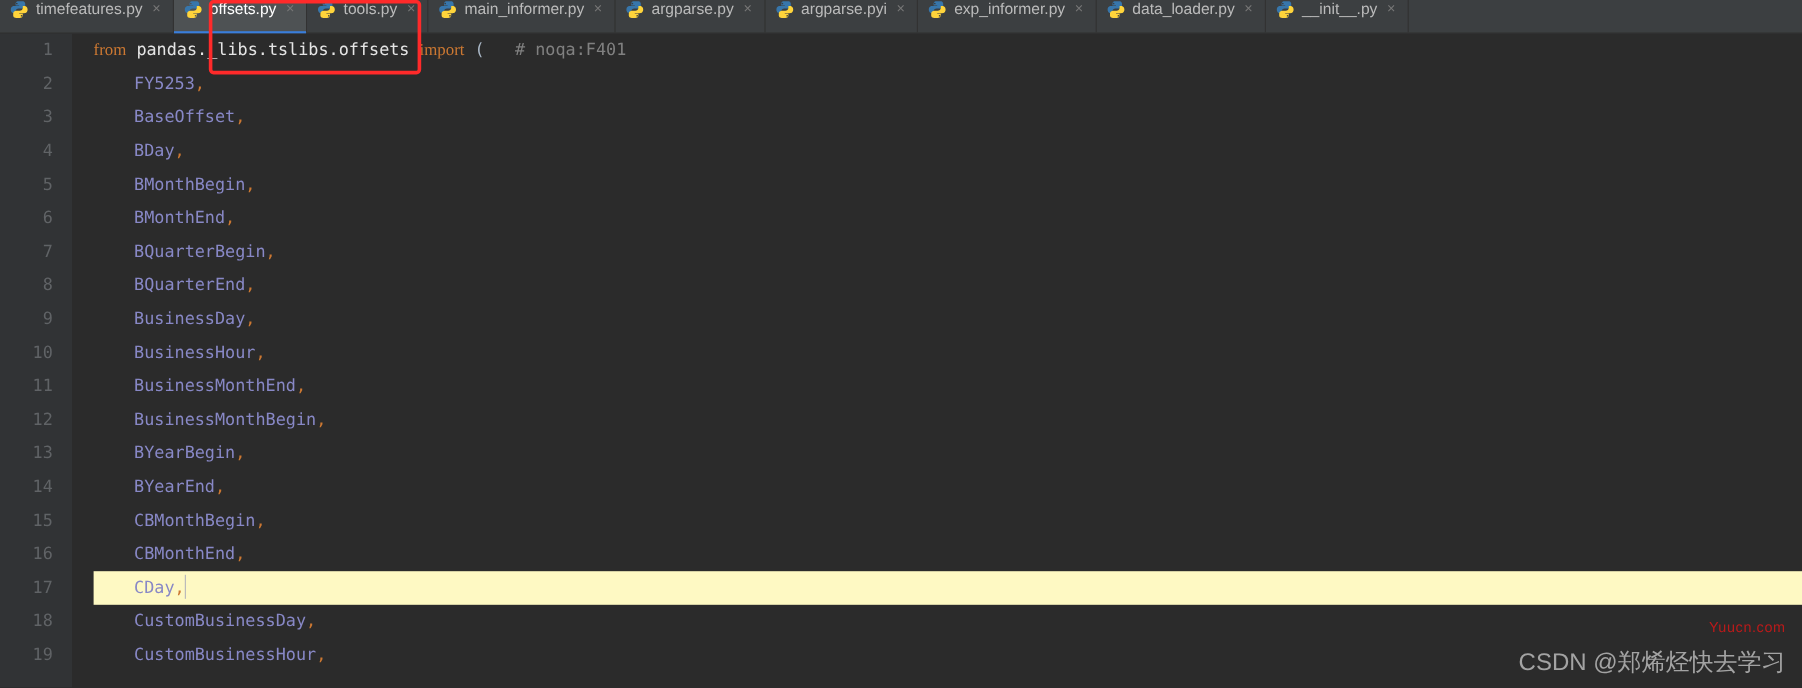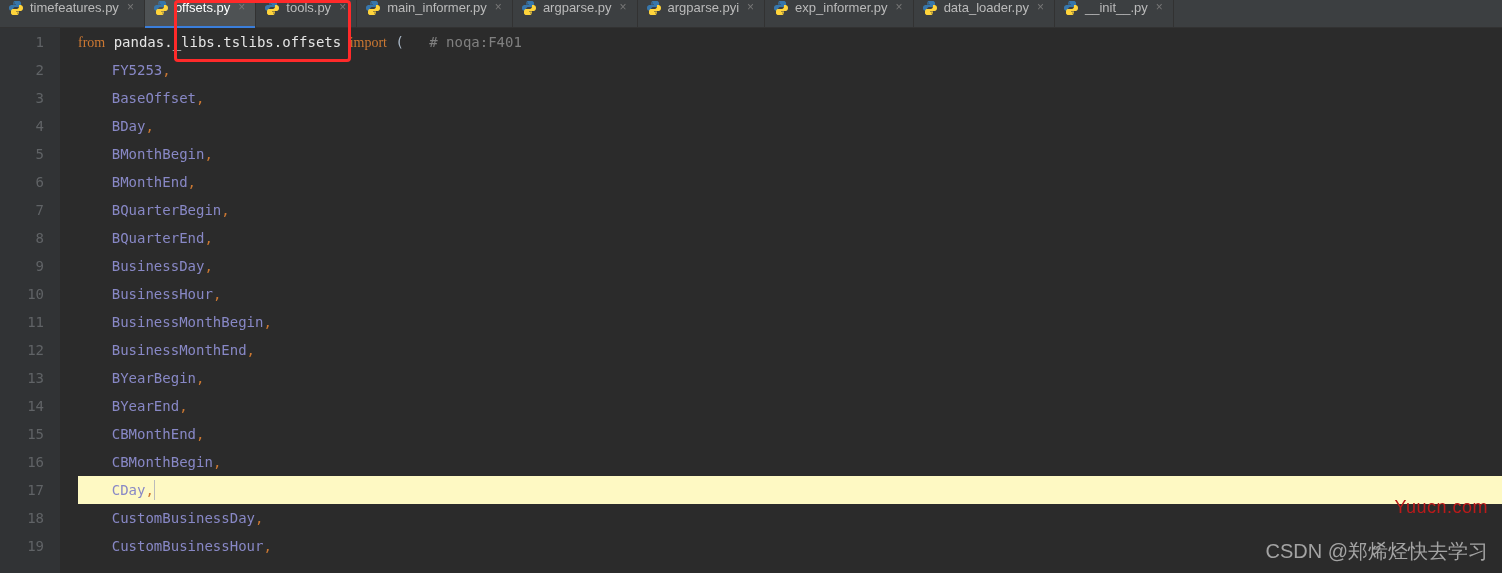--- a/index.html
+++ b/index.html
@@ -85,24 +85,24 @@
   .highlight-box {
     position: absolute;
     border: 3px solid #ff2a2a;
     border-radius: 4px;
     pointer-events: none;
     z-index: 20;
   }
   .watermark1 {
     position: absolute;
     right: 14px;
-    top: 497px;
+    top: 516px;
     color: #bb1a1a;
     font-family: -apple-system, "Segoe UI", sans-serif;
-    font-size: 18px;
+    font-size: 12px;
     letter-spacing: 0.5px;
     z-index: 30;
   }
   .watermark2 {
     position: absolute;
     right: 14px;
     bottom: 8px;
     color: #b8b8b8;
     font-family: -apple-system, "Segoe UI", sans-serif;
     font-size: 20px;
@@ -232,26 +232,26 @@
       <div class="line"><span class="kw">from</span> <span class="mod">pandas._libs.tslibs.offsets</span> <span class="kw">import</span> <span class="paren">(</span>   <span class="comment"># noqa:F401</span></div>
       <div class="line">    <span class="ident">FY5253</span><span class="comma">,</span></div>
       <div class="line">    <span class="ident">BaseOffset</span><span class="comma">,</span></div>
       <div class="line">    <span class="ident">BDay</span><span class="comma">,</span></div>
       <div class="line">    <span class="ident">BMonthBegin</span><span class="comma">,</span></div>
       <div class="line">    <span class="ident">BMonthEnd</span><span class="comma">,</span></div>
       <div class="line">    <span class="ident">BQuarterBegin</span><span class="comma">,</span></div>
       <div class="line">    <span class="ident">BQuarterEnd</span><span class="comma">,</span></div>
       <div class="line">    <span class="ident">BusinessDay</span><span class="comma">,</span></div>
       <div class="line">    <span class="ident">BusinessHour</span><span class="comma">,</span></div>
+      <div class="line">    <span class="ident">BusinessMonthEnd</span><span class="comma">,</span></div>
       <div class="line">    <span class="ident">BusinessMonthBegin</span><span class="comma">,</span></div>
-      <div class="line">    <span class="ident">BusinessMonthEnd</span><span class="comma">,</span></div>
       <div class="line">    <span class="ident">BYearBegin</span><span class="comma">,</span></div>
       <div class="line">    <span class="ident">BYearEnd</span><span class="comma">,</span></div>
+      <div class="line">    <span class="ident">CBMonthBegin</span><span class="comma">,</span></div>
       <div class="line">    <span class="ident">CBMonthEnd</span><span class="comma">,</span></div>
-      <div class="line">    <span class="ident">CBMonthBegin</span><span class="comma">,</span></div>
       <div class="line highlight">    <span class="ident">CDay</span><span class="comma">,</span><span class="caret"></span></div>
       <div class="line">    <span class="ident">CustomBusinessDay</span><span class="comma">,</span></div>
       <div class="line">    <span class="ident">CustomBusinessHour</span><span class="comma">,</span></div>
     </div>
 </div>
 
 <div class="highlight-box" id="hlbox" style="left: 174px; top: 0px; width: 177px; height: 62px;"></div>
 <div class="watermark1">Yuucn.com</div>
 <div class="watermark2">CSDN @郑烯烃快去学习</div>
 

